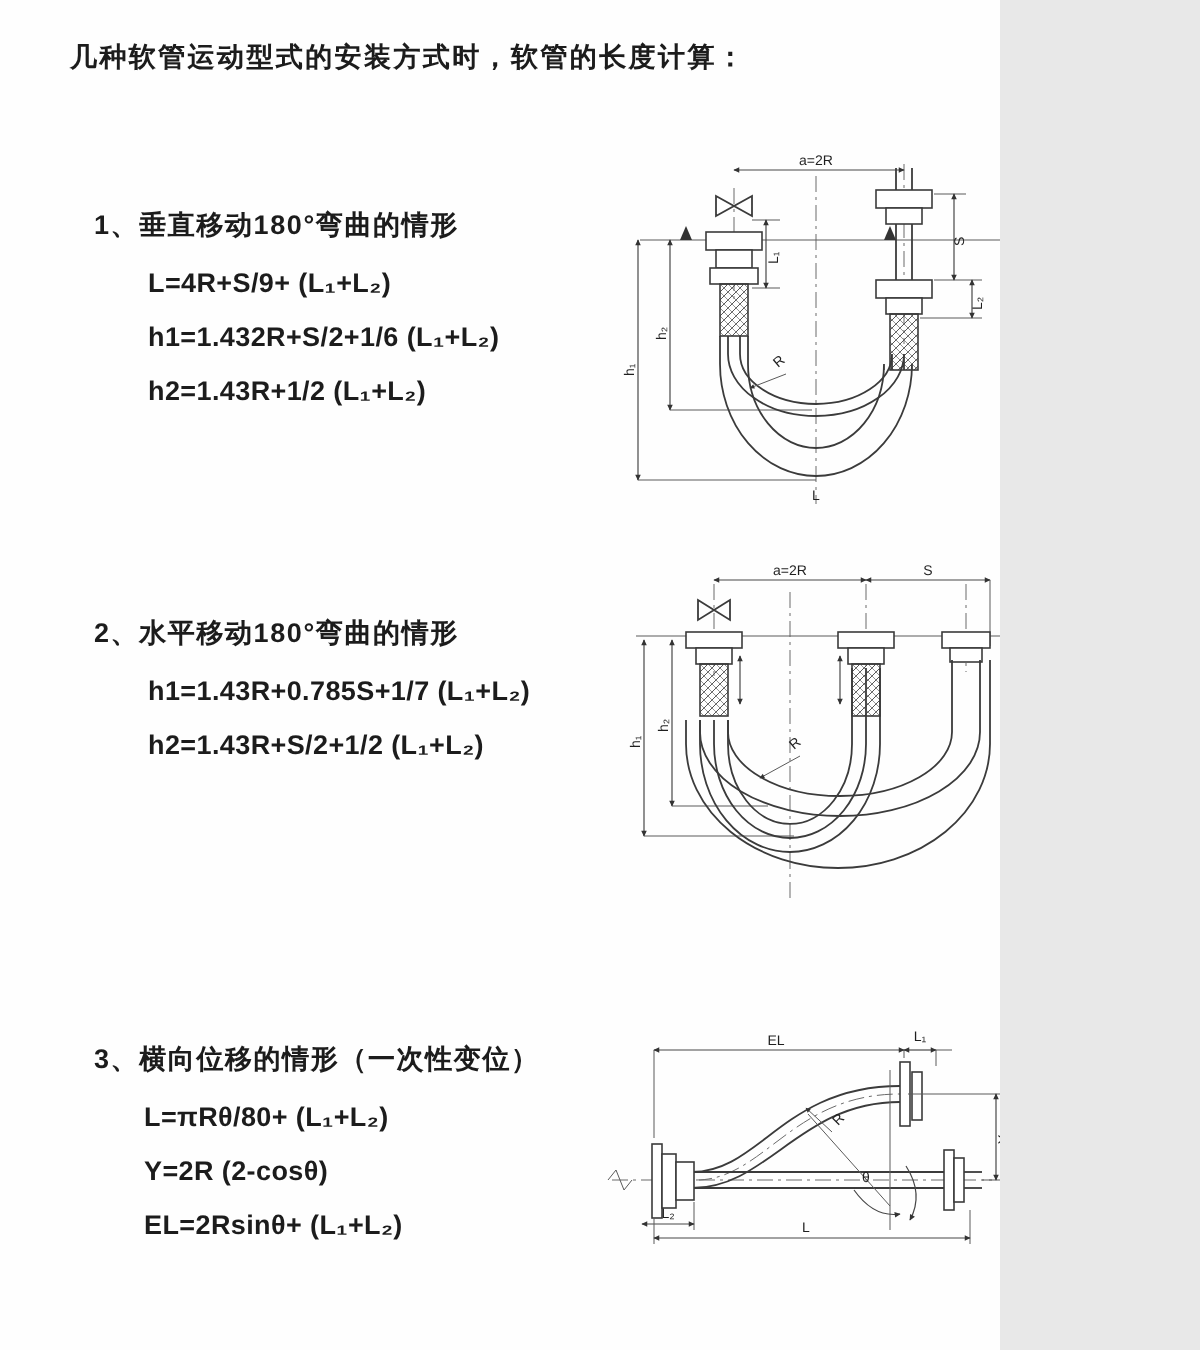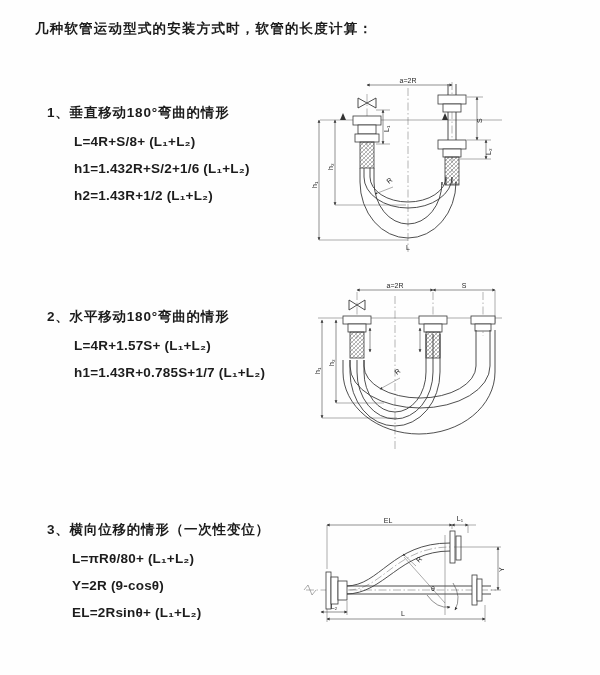--- a/index.html
+++ b/index.html
@@ -1,16 +1,16 @@
 <!DOCTYPE html>
 <html><head>
 <meta charset="utf-8">
 <style>
   html,body{margin:0;padding:0;background:#e8e8e8;}
-  .page{position:relative;width:600px;height:675px;background:#fefefe;overflow:hidden;
+  .page{position:relative;width:500px;height:675px;background:#fefefe;overflow:hidden;
         font-family:"Liberation Sans",sans-serif;color:#1c1c1c;}
   .title{position:absolute;left:35px;top:20px;font-size:13.5px;font-weight:700;letter-spacing:1.2px;}
   .heading{position:absolute;font-size:13.5px;font-weight:700;letter-spacing:0.8px;text-align:right;}
   .formulas{position:absolute;font-size:13.5px;font-weight:700;letter-spacing:0.2px;line-height:27px;}
   .fig{position:absolute;}
   svg{display:block;}
   .ln{stroke:#3b3b3b;stroke-width:0.9;fill:none;}
   .tn{stroke:#5a5a5a;stroke-width:0.5;fill:none;}
   .dm{stroke:#474747;stroke-width:0.6;fill:none;}
   .cl{stroke:#6a6a6a;stroke-width:0.5;fill:none;stroke-dasharray:8 2.5 1.5 2.5;}
@@ -19,35 +19,35 @@
 </style>
 </head>
 <body>
 
 <div class="page">
 
   <div class="title">几种软管运动型式的安装方式时，软管的长度计算：</div>
 
   <div class="heading" style="left:47px;top:104px">1、垂直移动180°弯曲的情形</div>
   <div class="formulas" style="left:74px;top:128px">
-    <div>L=4R+S/8+ (L₁+L₂)</div>
+    <div>L=4R+S/9+ (L₁+L₂)</div>
     <div>h1=1.432R+S/2+1/6 (L₁+L₂)</div>
     <div>h2=1.43R+1/2 (L₁+L₂)</div>
   </div>
 
   <div class="heading" style="left:47px;top:308px">2、水平移动180°弯曲的情形</div>
   <div class="formulas" style="left:74px;top:332px">
-    <div>L=4R+1.57S+ (L₁+L₂)</div>
     <div>h1=1.43R+0.785S+1/7 (L₁+L₂)</div>
+    <div>h2=1.43R+S/2+1/2 (L₁+L₂)</div>
   </div>
 
   <div class="heading" style="left:47px;top:521px">3、横向位移的情形（一次性变位）</div>
   <div class="formulas" style="left:72px;top:545px">
     <div>L=πRθ/80+ (L₁+L₂)</div>
-    <div>Y=2R (9-cosθ)</div>
+    <div>Y=2R (2-cosθ)</div>
     <div>EL=2Rsinθ+ (L₁+L₂)</div>
   </div>
 
   <div class="fig" style="left:310px;top:72px;width:280px;height:185px">
     <svg viewBox="0 0 280 185" width="280" height="185">
       <defs>
         <marker id="ar" viewBox="0 0 10 10" refX="8.5" refY="5" markerWidth="7" markerHeight="5.5" orient="auto-start-reverse">
           <path d="M0.5,0.8 L9.5,5 L0.5,9.2 z" fill="#333"></path>
         </marker>
         <pattern id="hb" width="4" height="4" patternUnits="userSpaceOnUse">

